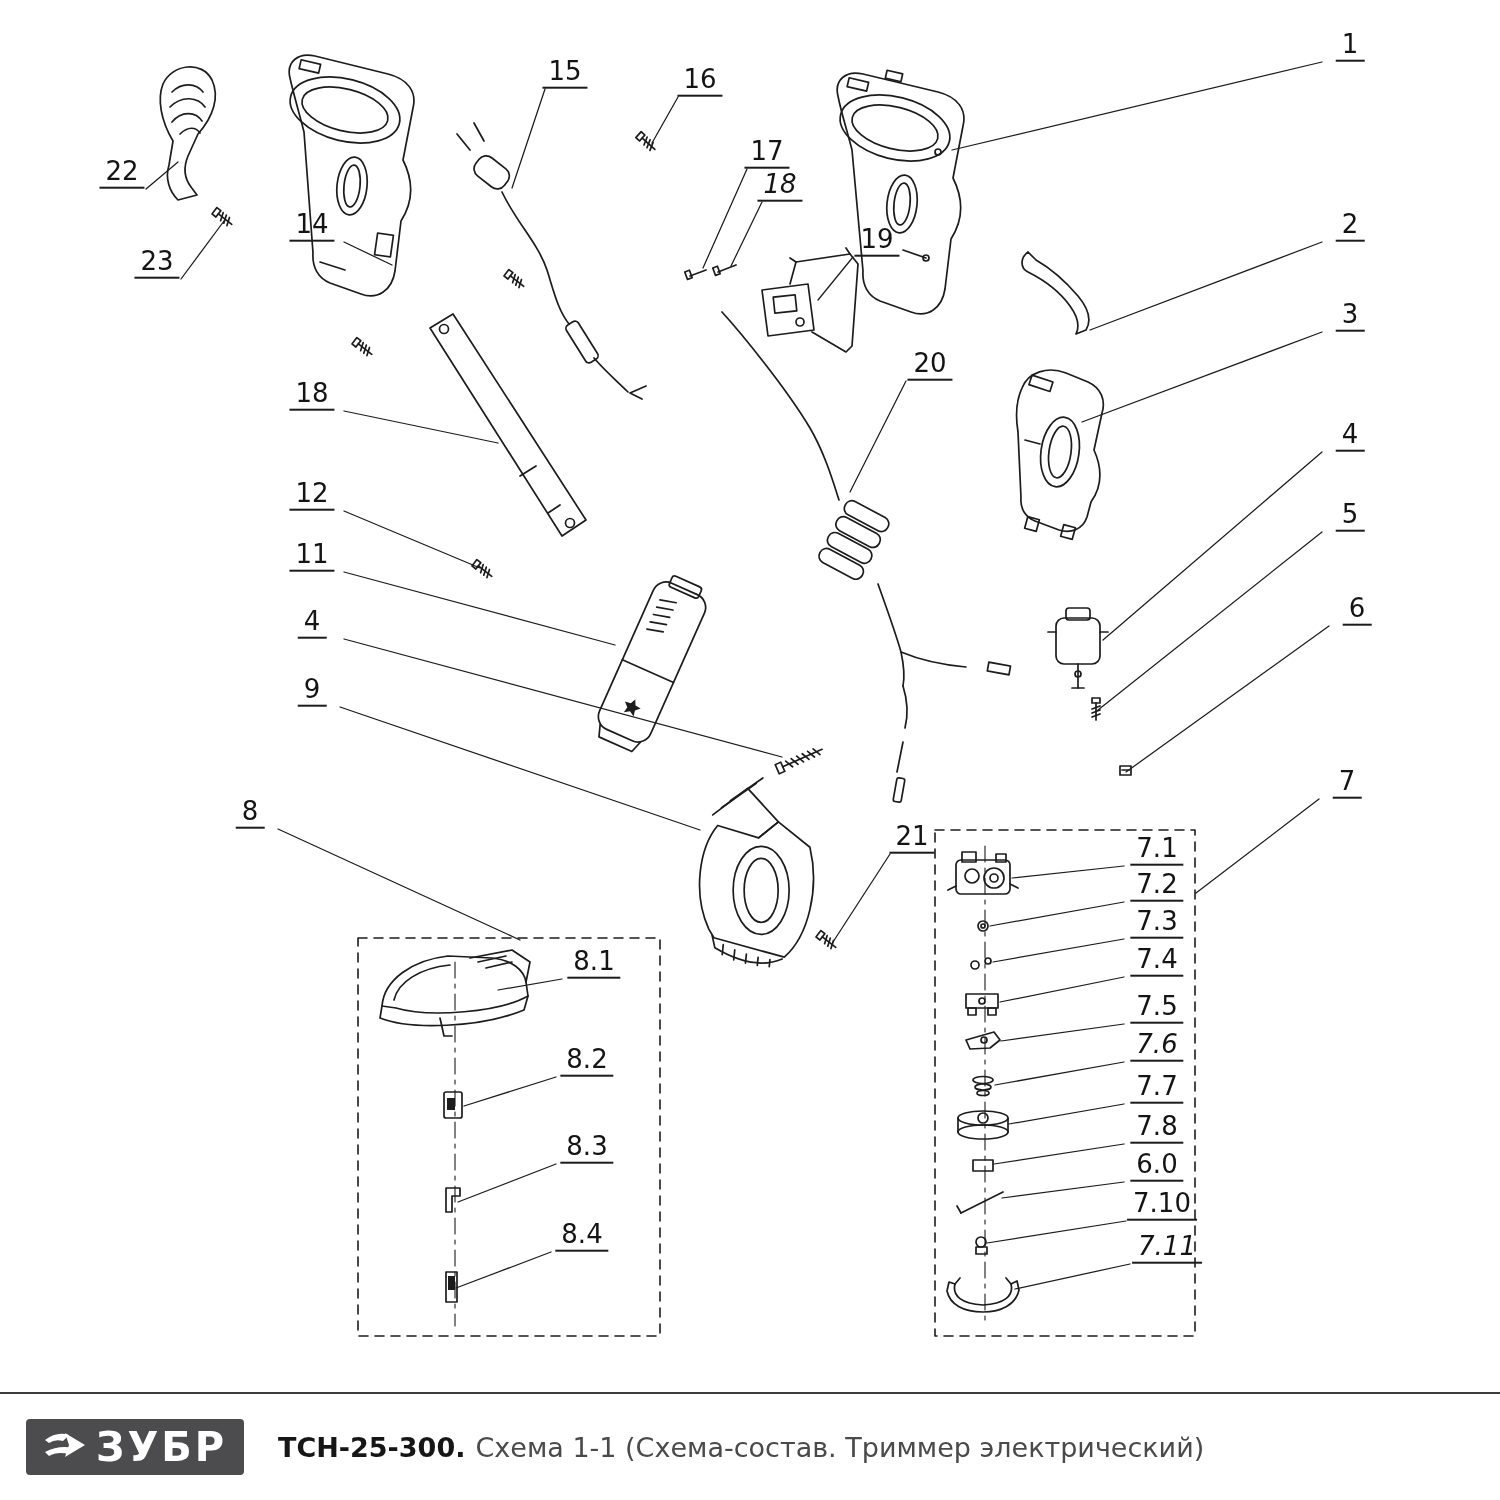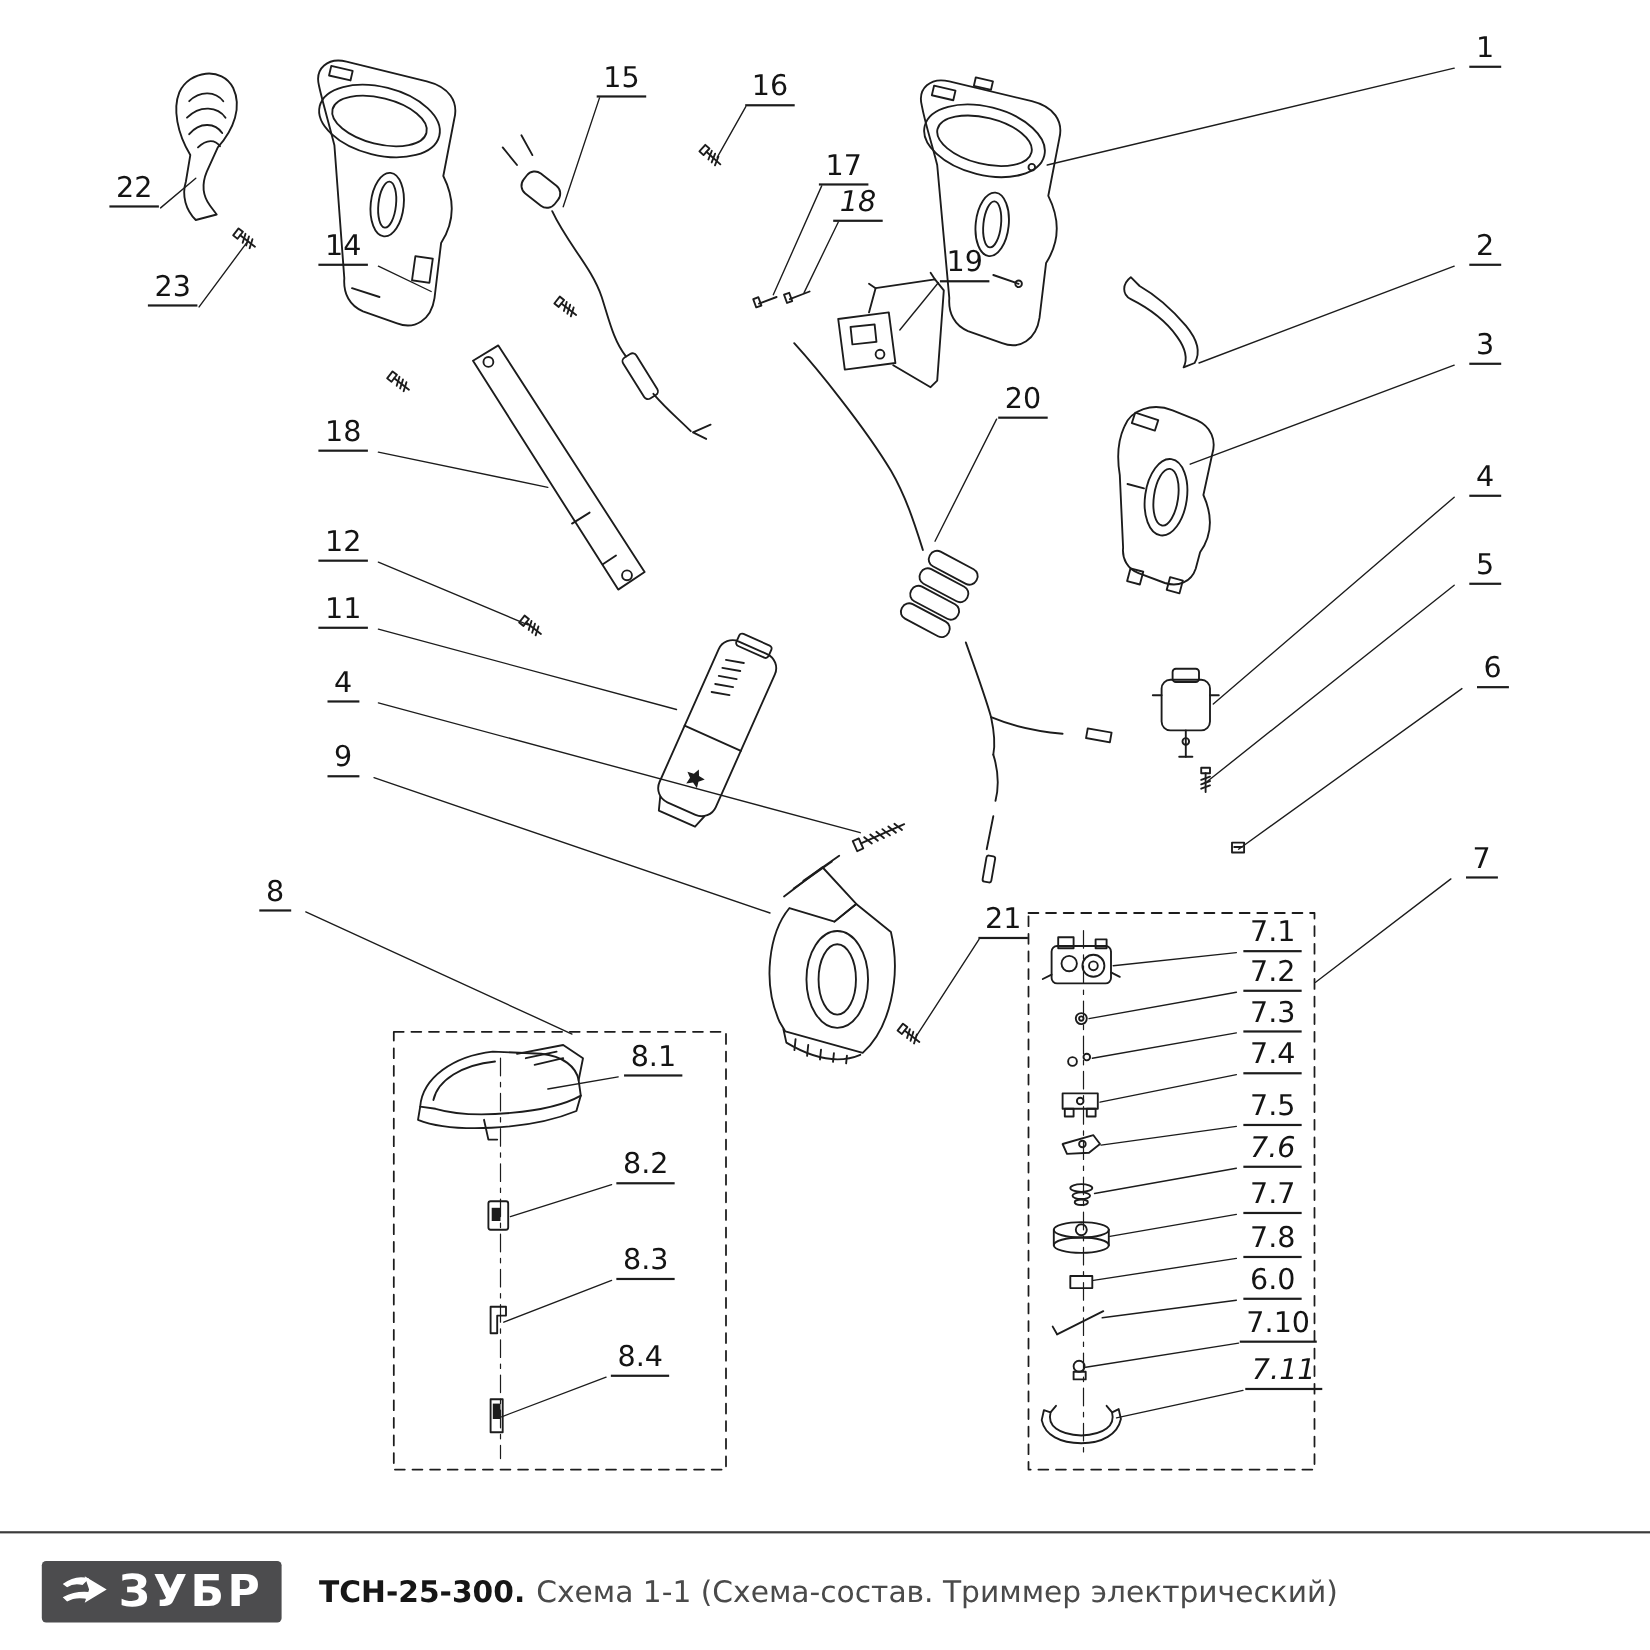--- a/index.html
+++ b/index.html
@@ -19,21 +19,21 @@
   .part-label {
     position:absolute; transform:translate(-50%,-100%);
     font-size:26px; line-height:1.05; color:#141414;
     border-bottom:2px solid #1c1c1c; padding:0 6px 2px 6px; white-space:nowrap;
   }
 
   
   .footer {
     position:absolute; left:0; right:0; top:1392px; height:108px;
     border-top:2px solid #3c3c3c;
-    display:flex; align-items:center; padding:0 38px; gap:34px; background:#fff;
+    display:flex; align-items:center; padding:0 26px; gap:34px; background:#fff;
   }
   .logo {
     width:218px; height:56px; background:#4c4c4e; border-radius:4px;
     display:flex; align-items:center; justify-content:center; gap:9px; flex:none;
   }
   .logo-text { color:#ffffff; font-weight:bold; font-size:40px; letter-spacing:3px; line-height:1; }
   .title { font-size:27px; color:#4a4a4a; white-space:nowrap; }
   .model { font-weight:bold; color:#161616; margin-right:10px; }
 </style>
 </head>

